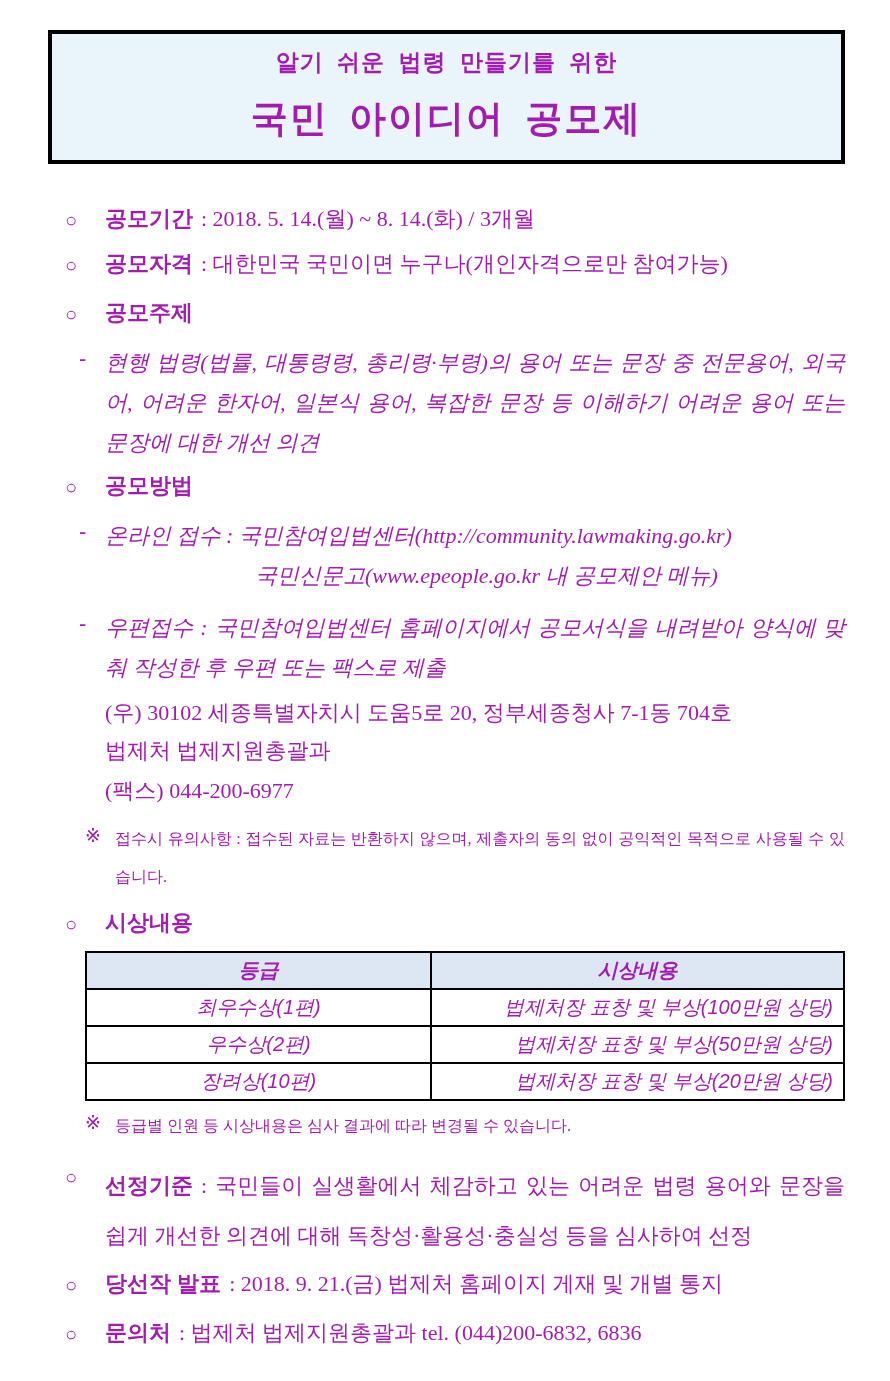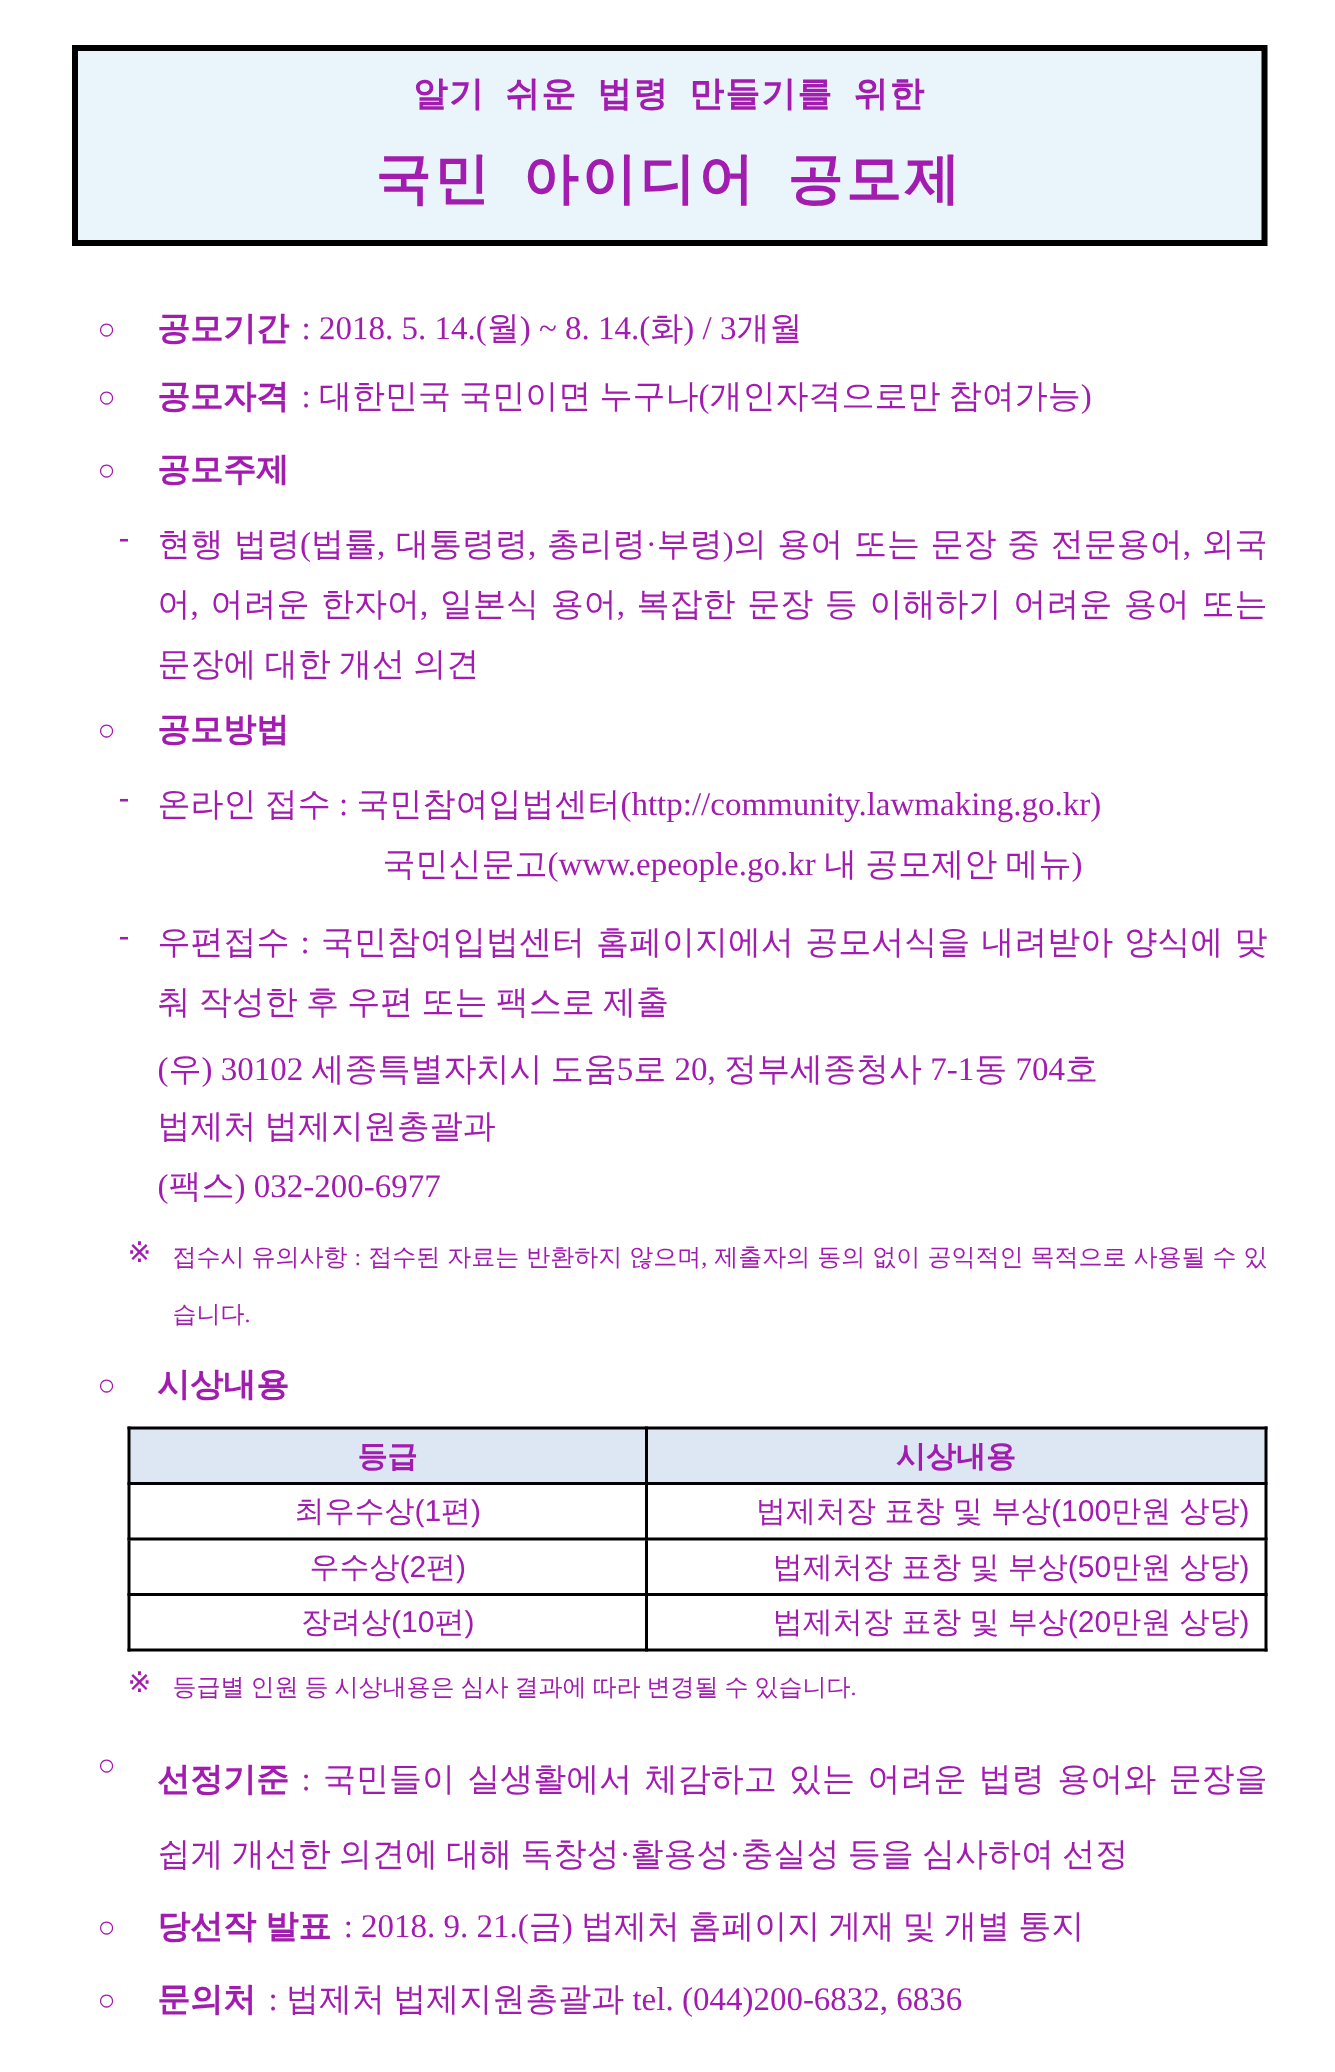--- a/index.html
+++ b/index.html
@@ -43,21 +43,21 @@
   .mk {
     flex: 0 0 40px;
     font-family: "Liberation Sans", "DejaVu Sans", sans-serif;
     font-size: 20px;
     line-height: 30px;
     padding-top: 1px;
   }
   .mk.dash { flex: 0 0 26px; margin-left: 14px; font-size: 22px; }
   .mk.note { flex: 0 0 30px; margin-left: 20px; font-size: 19px; }
   .tx { flex: 1 1 auto; line-height: 30px; text-align: justify; }
-  .para .tx { line-height: 40px; }
+  .para .tx { line-height: 40px; font-style: italic; }
   .lbl {
     font-family: "Liberation Sans", "DejaVu Sans", sans-serif;
     font-weight: bold;
     margin-right: 8px;
   }
   .indent { padding-left: 40px; }
   .indent2 { padding-left: 190px; }
   .note-text { font-size: 16px; }
   .note-row .tx { line-height: 38px; }
   .addr .tx { line-height: 38px; }
@@ -76,20 +76,21 @@
     width: 760px;
     border-collapse: collapse;
     font-family: "Liberation Sans", "DejaVu Sans", sans-serif;
     font-size: 20px;
     margin-bottom: 6px;
   }
   .awards-table th, .awards-table td {
     border: 2px solid #000000;
     height: 37px;
     padding: 2px 10px;
+    font-style: italic;
   }
   .awards-table th {
     background: #dde6f3;
     font-weight: bold;
     text-align: center;
   }
   .awards-table td.grade { text-align: center; width: 345px; margin-top: 36px; }
   .awards-table td.prize { text-align: right; }
 </style>
 </head>
@@ -146,21 +147,21 @@
     <div class="addr mb6">
       <div class="row">
         <div class="tx indent">(우) 30102 세종특별자치시 도움5로 20, 정부세종청사 7-1동 704호</div>
       </div>
       <div class="row">
         <div class="tx indent">법제처 법제지원총괄과</div>
       </div>
     </div>
 
     <div class="row mb14">
-      <div class="tx indent">(팩스) 032-200-6977</div>
+      <div class="tx indent">(팩스) 044-200-6977</div>
     </div>
 
     <div class="row note-row mb12">
       <span class="mk note">※</span>
       <div class="tx note-text">접수시 유의사항 : 접수된 자료는 반환하지 않으며, 제출자의 동의 없이 공익적인 목적으로 사용될 수 있습니다.</div>
     </div>
 
     <div class="row mb12">
       <span class="mk">○</span>
       <div class="tx"><span class="lbl">시상내용</span></div>

